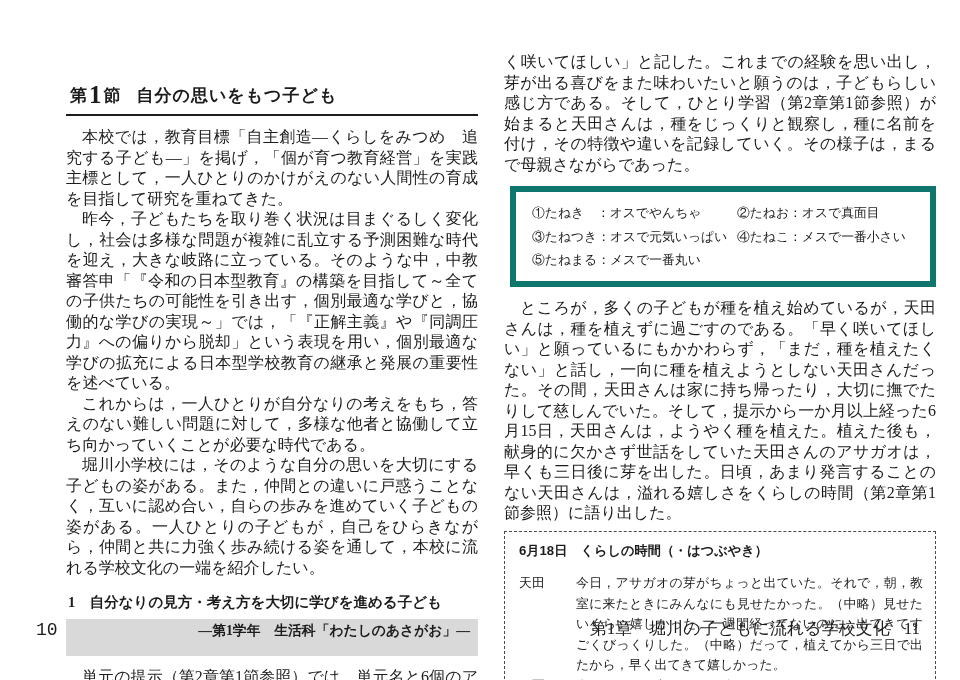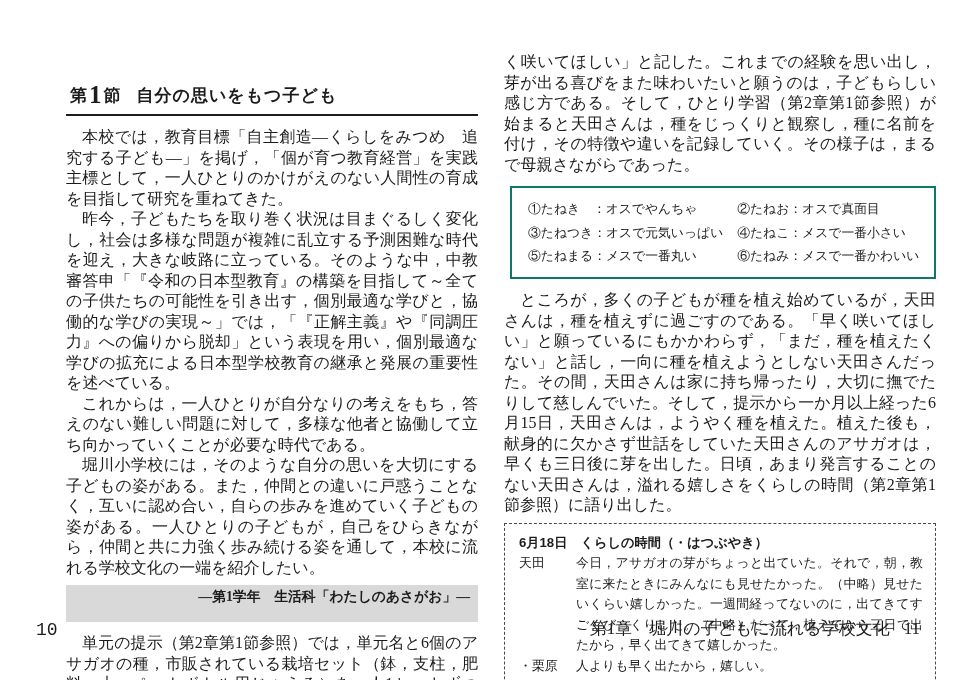--- a/index.html
+++ b/index.html
@@ -76,21 +76,21 @@
   }
   .page-num-left {
     position: absolute;
     left: 36px;
     bottom: 40px;
     font-size: 18px;
     font-family: Liberation Mono, monospace;
   }
   
   .seed-box {
-    border: 2px solid #0f766e;
+    border: 6px solid #0f766e;
     margin: 11px 0 11px 6px;
     padding: 11px 10px 11px 16px;
     display: grid;
     grid-template-columns: 1.12fr 1fr;
     row-gap: 3.5px;
     font-size: 12.8px;
     line-height: 20px;
   }
   .seed-item { white-space: nowrap; }
 
@@ -98,21 +98,21 @@
     border: 1.4px dashed #4a4a4a;
     margin-top: 7px;
     padding: 9px 12px 11px 14px;
     font-size: 12.9px;
     line-height: 20.6px;
   }
   .dialogue-header {
     font-family: "Liberation Sans", "DejaVu Sans", sans-serif;
     font-weight: bold;
     font-size: 13.2px;
-    margin-bottom: 0;
+    margin-bottom: 12px;
     white-space: nowrap;
   }
   .dialogue-line {
     display: grid;
     grid-template-columns: 57px 1fr;
   }
   .dialogue-speaker { white-space: nowrap; }
   .dialogue-text { text-align: justify; }
 
   .footer-right {
@@ -133,36 +133,36 @@
 
     <div class="section-heading">
       <span>第</span><span class="h-num">1</span><span>節</span><span class="h-title">自分の思いをもつ子ども</span>
     </div>
 
     <p class="body-text indent">本校では，教育目標「自主創造―くらしをみつめ　追究する子ども―」を掲げ，「個が育つ教育経営」を実践主標として，一人ひとりのかけがえのない人間性の育成を目指して研究を重ねてきた。</p>
     <p class="body-text indent">昨今，子どもたちを取り巻く状況は目まぐるしく変化し，社会は多様な問題が複雑に乱立する予測困難な時代を迎え，大きな岐路に立っている。そのような中，中教審答申「『令和の日本型教育』の構築を目指して～全ての子供たちの可能性を引き出す，個別最適な学びと，協働的な学びの実現～」では，「『正解主義』や『同調圧力』への偏りから脱却」という表現を用い，個別最適な学びの拡充による日本型学校教育の継承と発展の重要性を述べている。</p>
     <p class="body-text indent">これからは，一人ひとりが自分なりの考えをもち，答えのない難しい問題に対して，多様な他者と協働して立ち向かっていくことが必要な時代である。</p>
     <p class="body-text indent">堀川小学校には，そのような自分の思いを大切にする子どもの姿がある。また，仲間との違いに戸惑うことなく，互いに認め合い，自らの歩みを進めていく子どもの姿がある。一人ひとりの子どもが，自己をひらきながら，仲間と共に力強く歩み続ける姿を通して，本校に流れる学校文化の一端を紹介したい。</p>
 
+    <div class="subsection-heading">1　自分なりの見方・考え方を大切に学びを進める子ども</div>
     <div class="subtitle-band">―第1学年　生活科「わたしのあさがお」―</div>
 
     <p class="body-text indent">単元の提示（第2章第1節参照）では，単元名と6個のアサガオの種，市販されている栽培セット（鉢，支柱，肥料，土，ペットボトル用じょうろ）を一人1セットずつ配った。天田さんは，振り返り用紙に「アサガオを幼稚園のとき，育てました。花が咲くのが一番遅かった気がするから，今度は早</p>
   </div>
 
   <div class="page-right">
 
     <p class="body-text">く咲いてほしい」と記した。これまでの経験を思い出し，芽が出る喜びをまた味わいたいと願うのは，子どもらしい感じ方である。そして，ひとり学習（第2章第1節参照）が始まると天田さんは，種をじっくりと観察し，種に名前を付け，その特徴や違いを記録していく。その様子は，まるで母親さながらであった。</p>
 
     <div class="seed-box">
       <div class="seed-item">①たねき　：オスでやんちゃ</div>
       <div class="seed-item">②たねお：オスで真面目</div>
       <div class="seed-item">③たねつき：オスで元気いっぱい</div>
       <div class="seed-item">④たねこ：メスで一番小さい</div>
       <div class="seed-item">⑤たねまる：メスで一番丸い</div>
-      <div class="seed-item">⑥たねみ：メスで一番かわいい</div>
     </div>
 
     <p class="body-text indent">ところが，多くの子どもが種を植え始めているが，天田さんは，種を植えずに過ごすのである。「早く咲いてほしい」と願っているにもかかわらず，「まだ，種を植えたくない」と話し，一向に種を植えようとしない天田さんだった。その間，天田さんは家に持ち帰ったり，大切に撫でたりして慈しんでいた。そして，提示から一か月以上経った6月15日，天田さんは，ようやく種を植えた。植えた後も，献身的に欠かさず世話をしていた天田さんのアサガオは，早くも三日後に芽を出した。日頃，あまり発言することのない天田さんは，溢れる嬉しさをくらしの時間（第2章第1節参照）に語り出した。</p>
 
     <div class="dialogue-box">
       <div class="dialogue-header">6月18日　くらしの時間（・はつぶやき）</div>
 
       <div class="dialogue-line">
         <div class="dialogue-speaker">天田</div>
         <div class="dialogue-text">今日，アサガオの芽がちょっと出ていた。それで，朝，教室に来たときにみんなにも見せたかった。（中略）見せたいくらい嬉しかった。一週間経ってないのに，出てきてすごくびっくりした。（中略）だって，植えてから三日で出たから，早く出てきて嬉しかった。</div>

